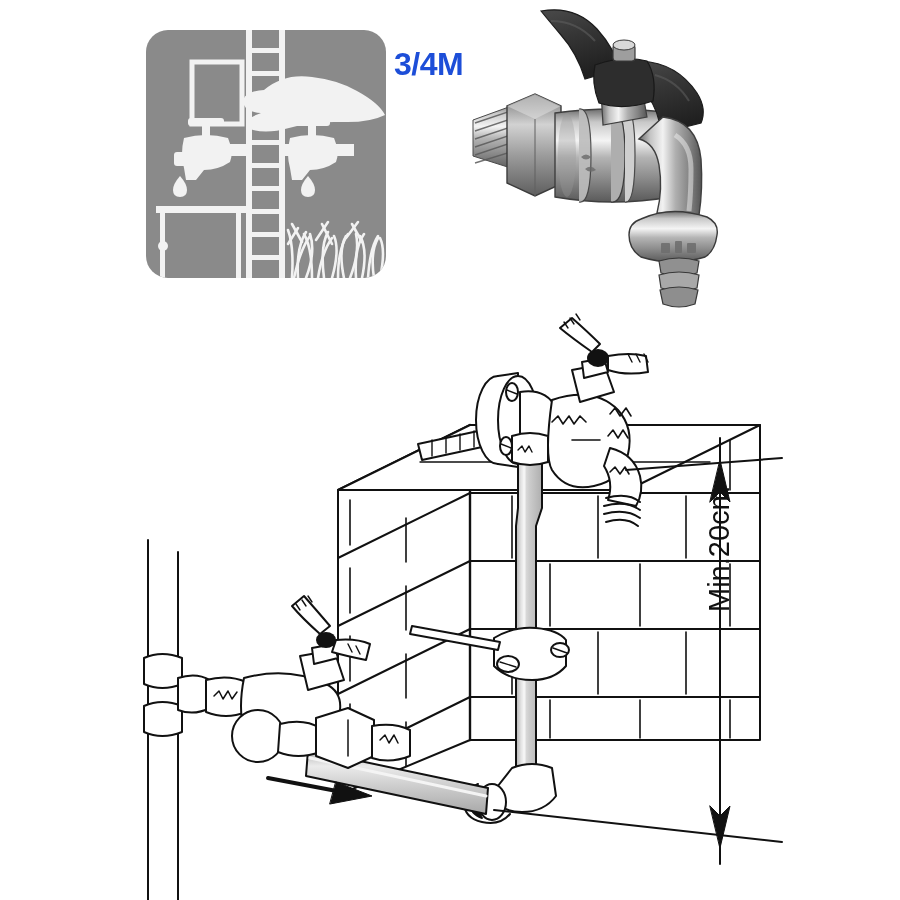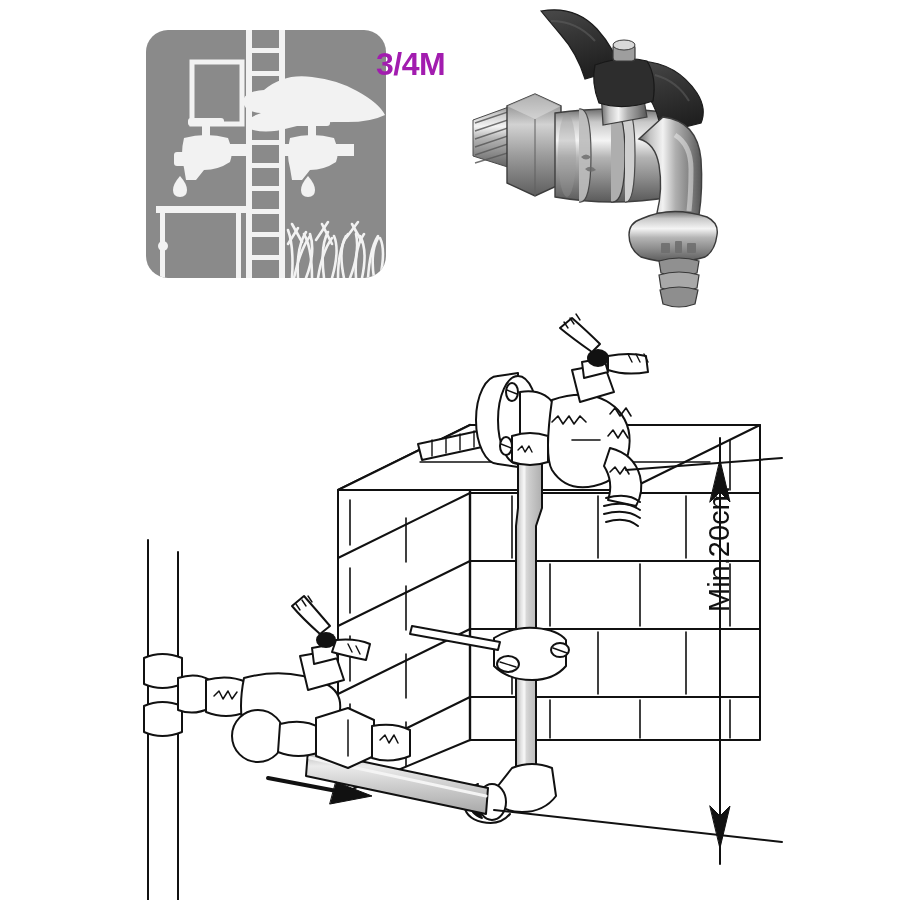--- a/index.html
+++ b/index.html
@@ -10,23 +10,23 @@
     color:#1a1a1a;
   }
   #sheet{position:absolute;inset:0;width:900px;height:900px;}
 
   
   #badge-wrap{position:absolute;left:146px;top:30px;width:240px;height:248px;}
   #badge-icon{position:absolute;inset:0;}
 
   
   #size-label{
-    position:absolute;left:376px;top:48px;
+    position:absolute;left:394px;top:48px;
     font-size:32px;font-weight:bold;letter-spacing:-0.5px;
-    color:#a21caf;line-height:1;white-space:nowrap;
+    color:#1d4ed8;line-height:1;white-space:nowrap;
     font-family:"Liberation Sans","DejaVu Sans",sans-serif;
   }
 
   
   #photo-wrap{position:absolute;left:455px;top:5px;width:300px;height:330px;}
 
   
   #drawing-wrap{position:absolute;left:120px;top:340px;width:780px;height:560px;}
 
   

